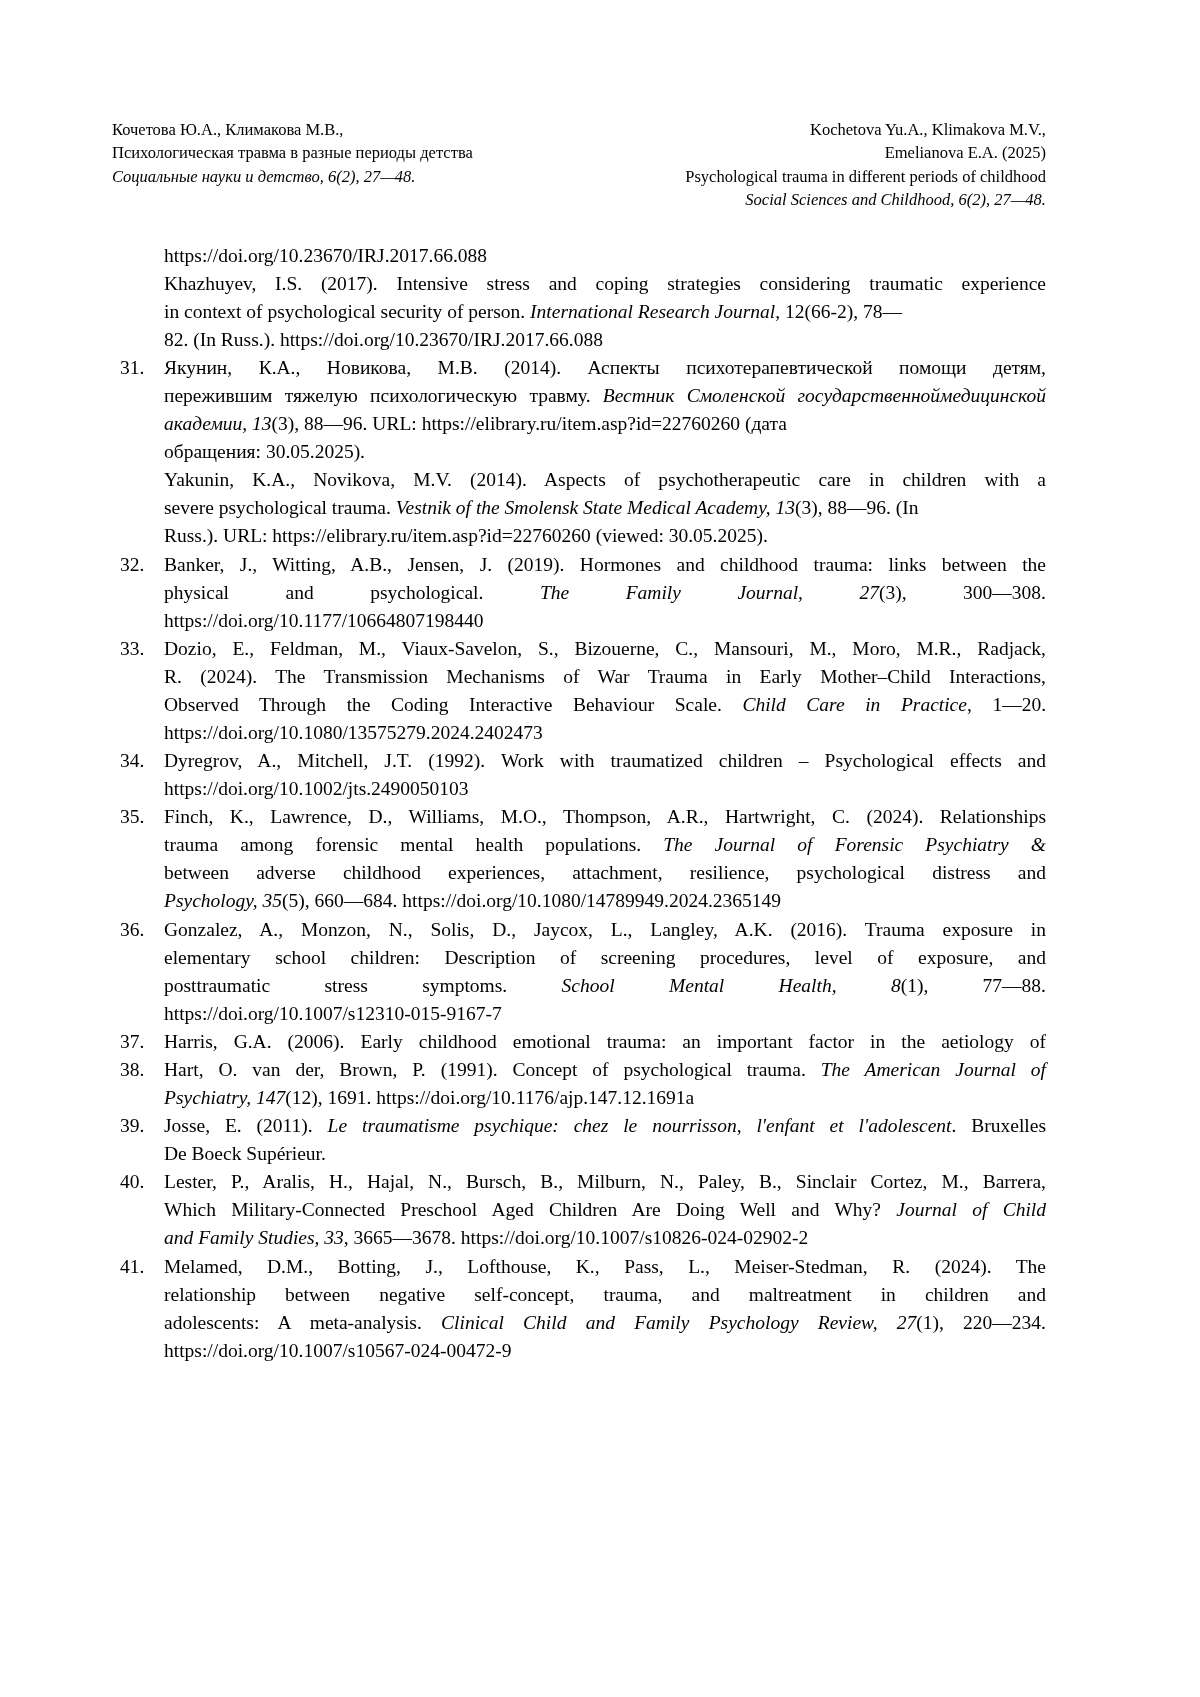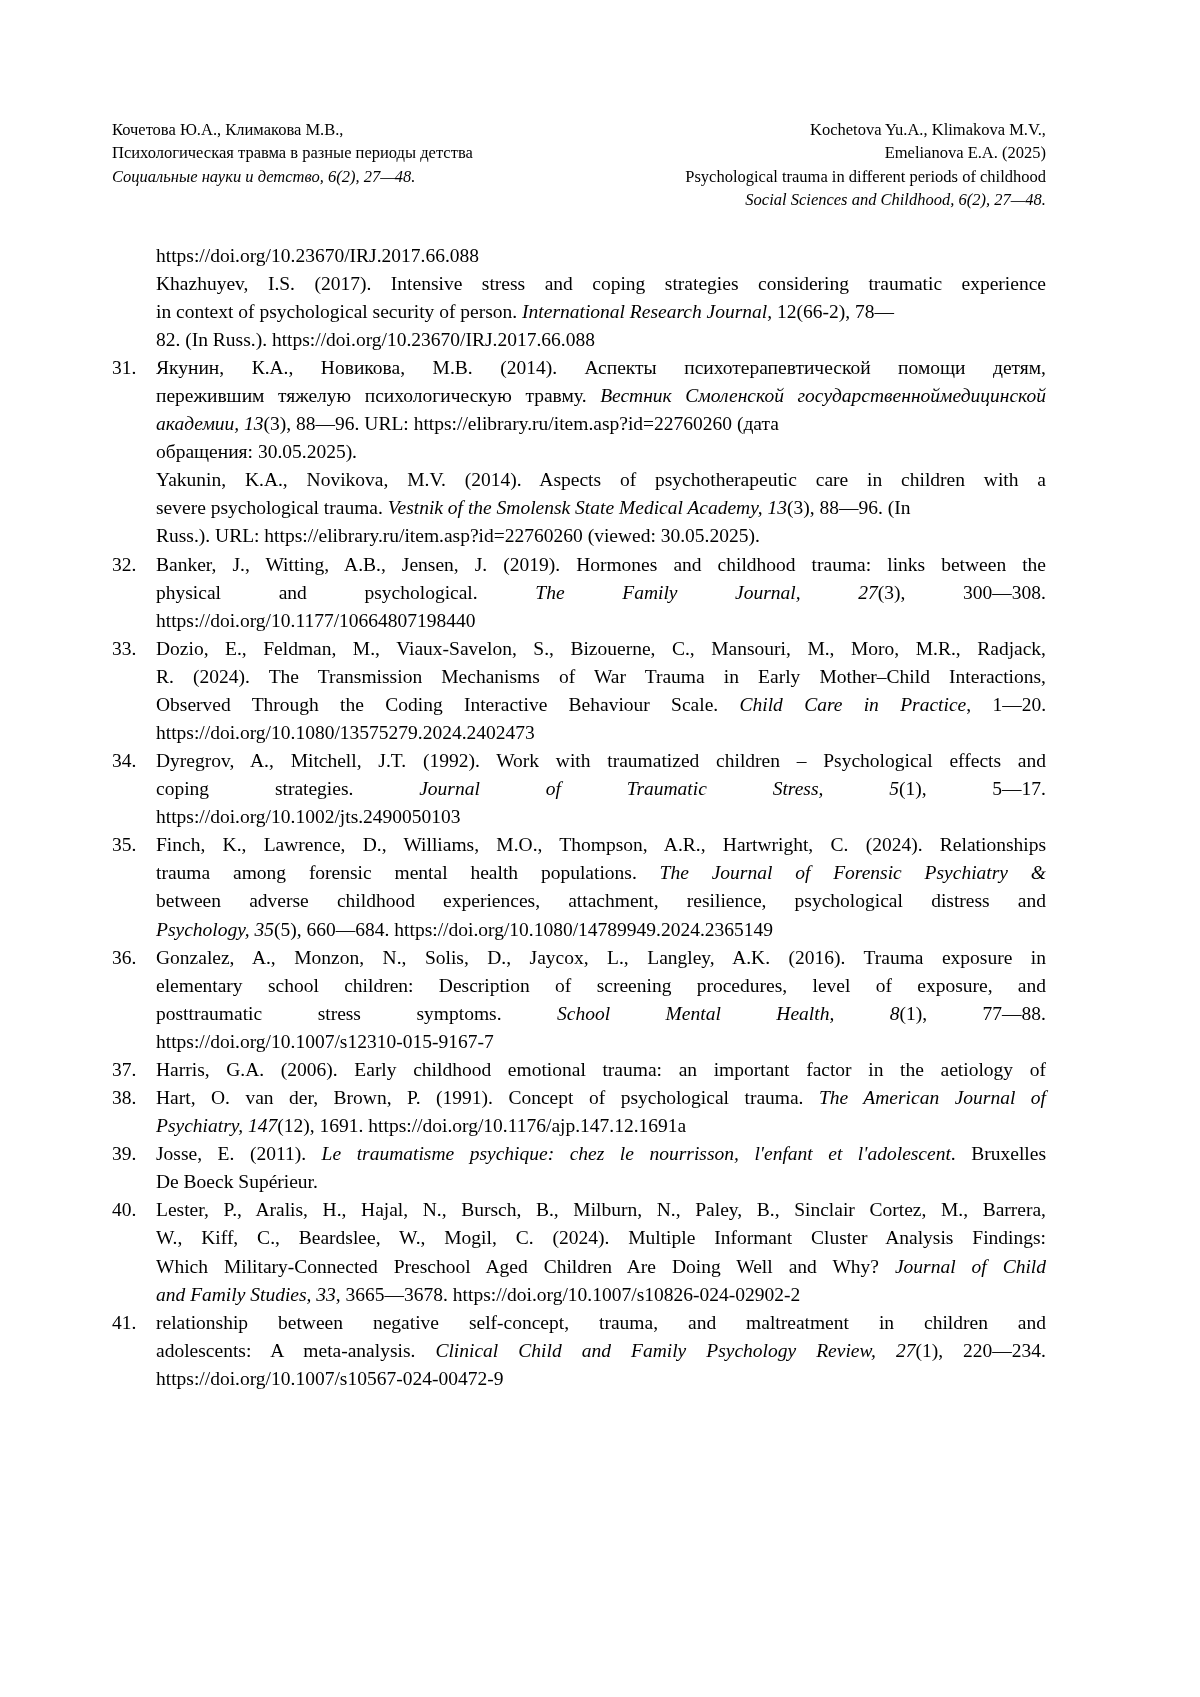--- a/index.html
+++ b/index.html
@@ -38,20 +38,21 @@
     white-space: nowrap;
   }
   .italic { font-style: italic; }
 
   
   .refs {
     margin-top: 30px;
     font-size: 19.5px;
     line-height: 1.44;
     text-align: justify;
+    margin-left: 8px;
   }
   .plain-block {
     margin-left: 44px;
     margin-bottom: 0;
   }
   .plain-block p {
     margin: 0;
     text-align: justify;
   }
   .ref-item {
@@ -144,21 +145,20 @@
             <span style="display:block;">https://doi.org/10.1080/13575279.2024.2402473</span>
           </p>
       </div>
     </div>
 
     <div class="ref-item">
       <div class="ref-num">34.</div>
       <div class="ref-body">
         <p>
             <span class="stretch" style="display:block;">Dyregrov, A., Mitchell, J.T. (1992). Work with traumatized children – Psychological effects and</span>
-            <span class="stretch" style="display:block;"><span>coping strategies. </span><span class="italic">Journal of Traumatic Stress</span><span class="italic">, 5</span><span>(1), 5—17.</span></span>
             <span style="display:block;">https://doi.org/10.1002/jts.2490050103</span>
           </p>
       </div>
     </div>
 
     <div class="ref-item">
       <div class="ref-num">35.</div>
       <div class="ref-body">
         <p>
             <span class="stretch" style="display:block;">Finch, K., Lawrence, D., Williams, M.O., Thompson, A.R., Hartwright, C. (2024). Relationships</span>
@@ -208,31 +208,31 @@
             <span style="display:block;">De Boeck Supérieur.</span>
           </p>
       </div>
     </div>
 
     <div class="ref-item">
       <div class="ref-num">40.</div>
       <div class="ref-body">
         <p>
             <span class="stretch" style="display:block;">Lester, P., Aralis, H., Hajal, N., Bursch, B., Milburn, N., Paley, B., Sinclair Cortez, M., Barrera,</span>
-            <span class="stretch" style="display:block;">W., Kiff, C., Beardslee, W., Mogil, C. (2024). Multiple Informant Cluster Analysis Findings:</span>
             <span class="stretch" style="display:block;"><span>Which Military-Connected Preschool Aged Children Are Doing Well and Why? </span><span class="italic">Journal of Child</span></span>
             <span style="display:block;"><span class="italic">and Family Studies, 33</span><span>, 3665—3678. https://doi.org/10.1007/s10826-024-02902-2</span></span>
           </p>
       </div>
     </div>
 
     <div class="ref-item">
       <div class="ref-num">41.</div>
       <div class="ref-body">
         <p>
+            <span class="stretch" style="display:block;">Melamed, D.M., Botting, J., Lofthouse, K., Pass, L., Meiser-Stedman, R. (2024). The</span>
             <span class="stretch" style="display:block;">relationship between negative self-concept, trauma, and maltreatment in children and</span>
             <span class="stretch" style="display:block;"><span>adolescents: A meta-analysis. </span><span class="italic">Clinical Child and Family Psychology Review, 27</span><span>(1), 220—234.</span></span>
             <span style="display:block;">https://doi.org/10.1007/s10567-024-00472-9</span>
           </p>
       </div>
     </div>
 
   </div>
 
 </div>

